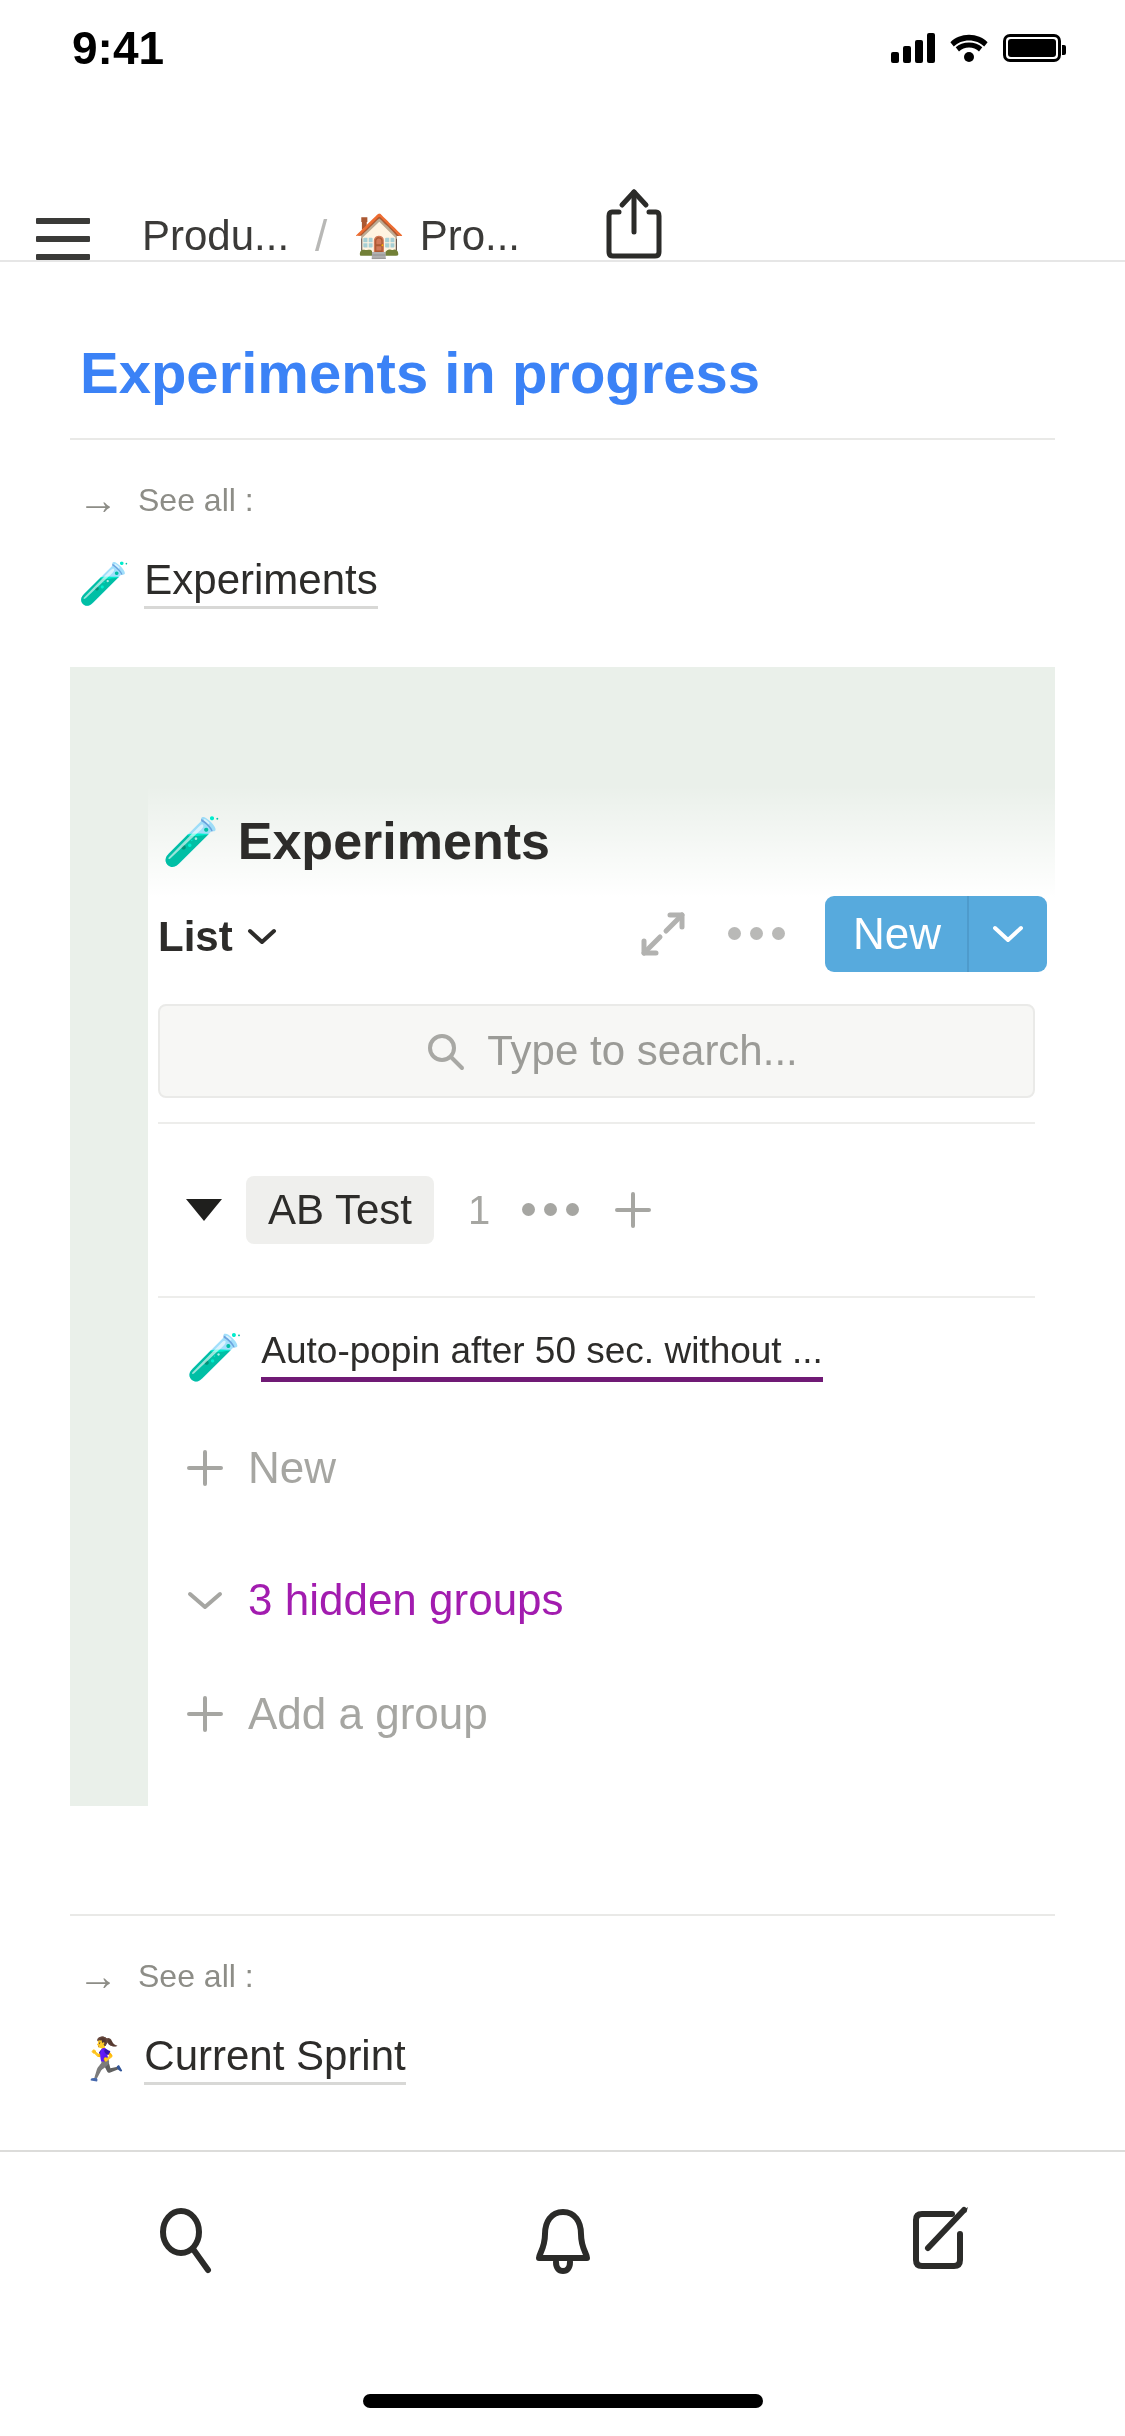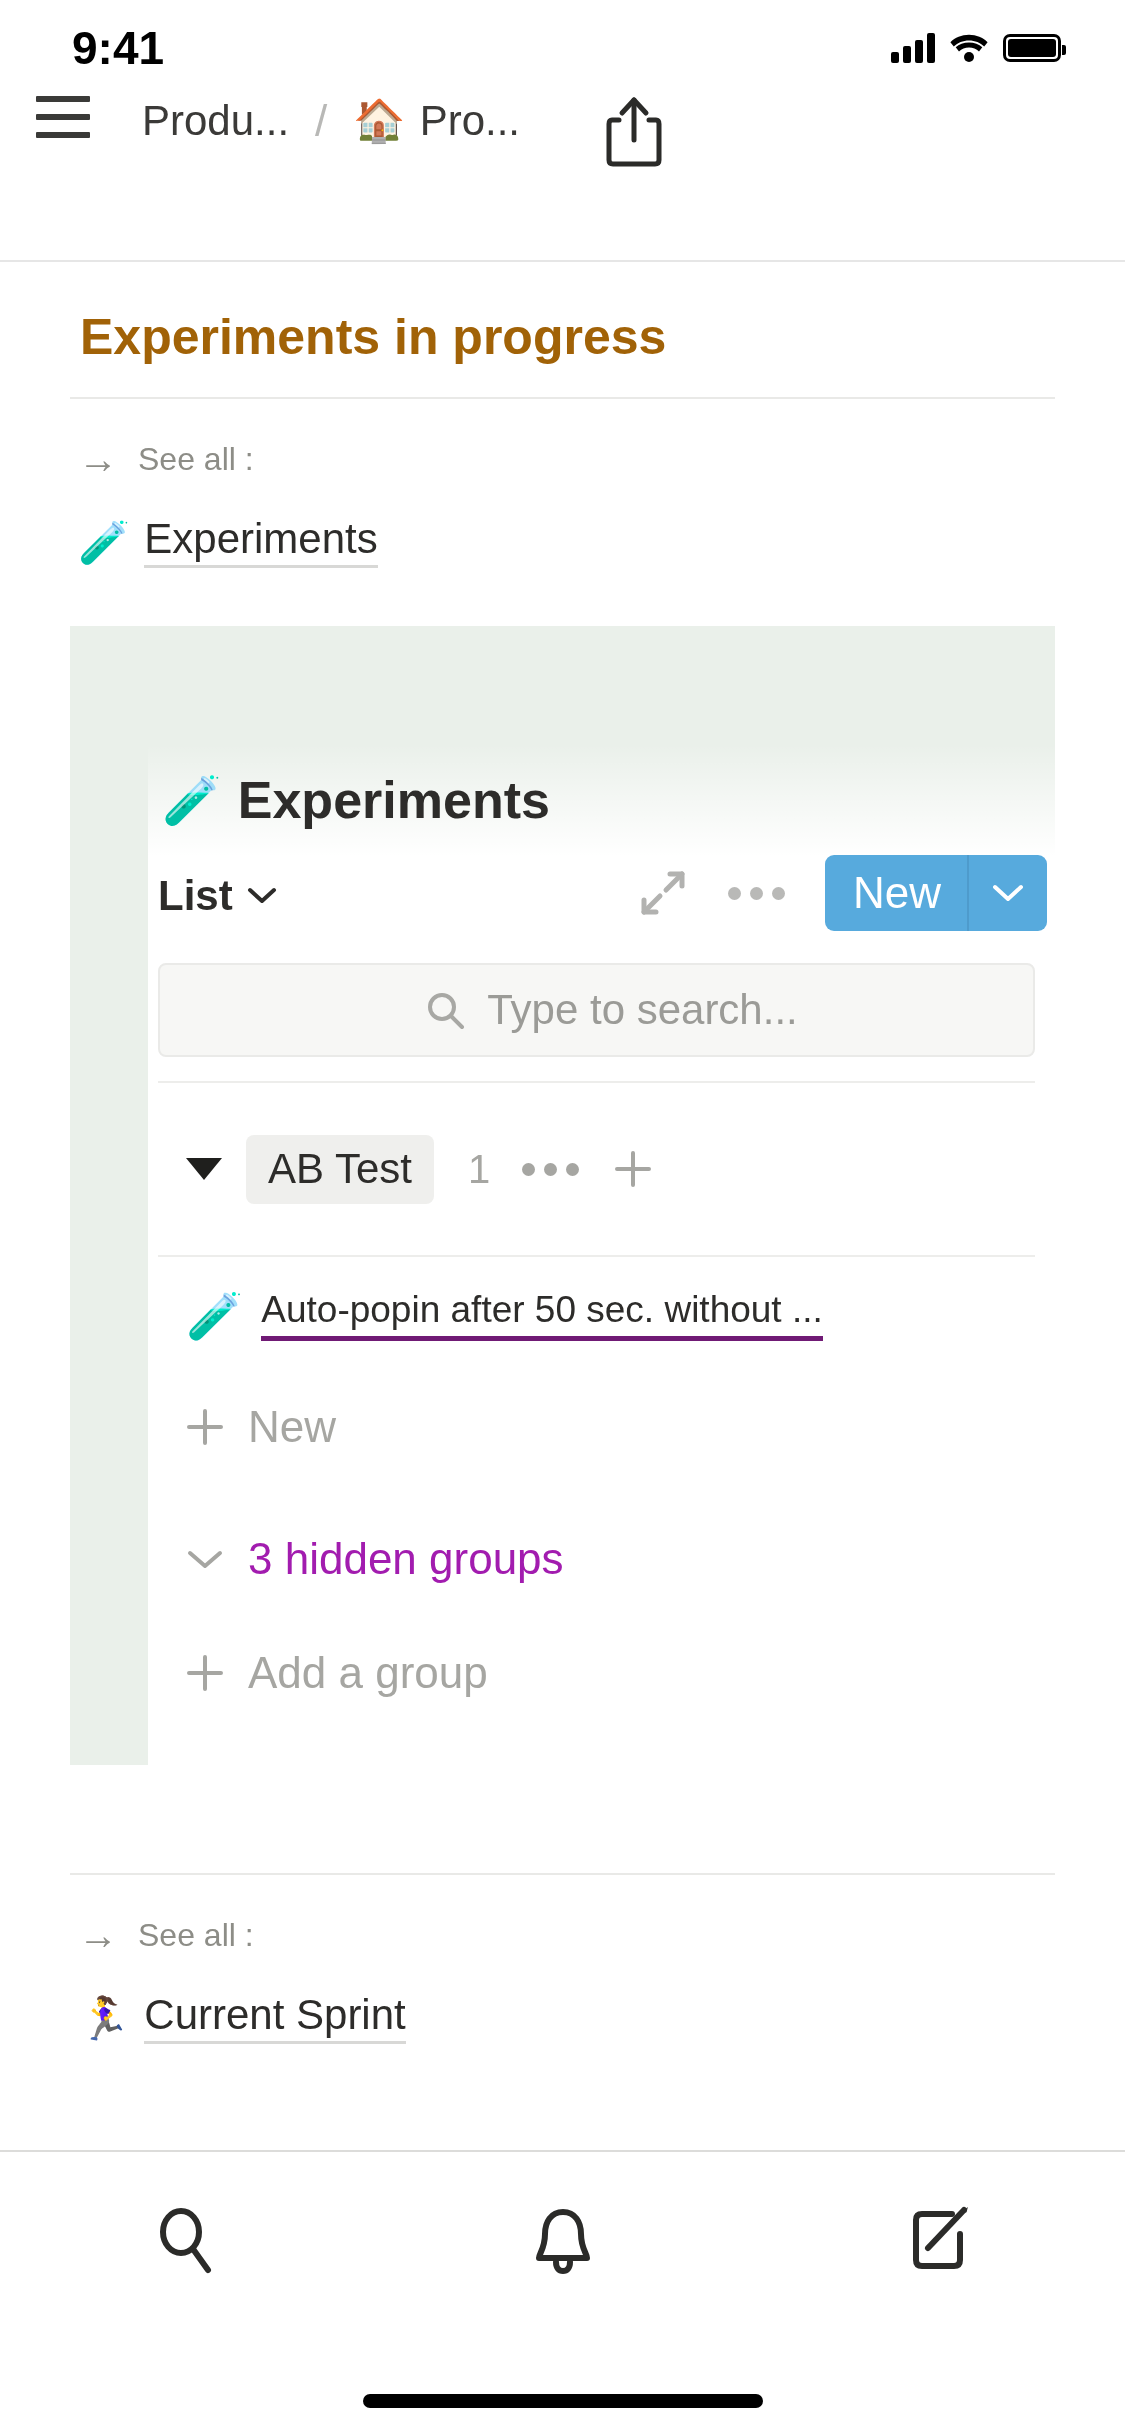--- a/index.html
+++ b/index.html
@@ -36,21 +36,21 @@
   }
   .battery::after {
     content:""; position:absolute; right:-8px; top: 8px; width: 4px; height: 10px;
     background:#000; border-radius: 0 2px 2px 0;
   }
   .battery i { display:block; width:100%; height:100%; background:#000; border-radius: 3px; }
 
   
   .navbar {
     position: absolute; top: 96px; left: 0; width: 1125px; height: 166px;
-    display: flex; align-items: flex-start;
+    display: flex; align-items: flex-end;
     border-bottom: 2px solid #e6e6e6;
     background: #fff;
   }
   .hamburger {
     margin-left: 36px; width: 54px; height: 42px;
     display: flex; flex-direction: column; justify-content: space-between;
   }
   .hamburger span { display:block; height: 6px; background: #3a3a38; border-radius: 1px; }
   .crumbs { display: flex; align-items: center; margin-left: 52px; gap: 0; }
   .crumb {
@@ -62,22 +62,22 @@
   .crumb-emoji { font-size: 42px; margin-right: 14px; }
   .share-btn { margin-left: 86px; width: 56px; height: 72px; display:block; }
 
   
   .content {
     position: absolute; top: 262px; left: 0; width: 1125px; height: 1888px;
     overflow: hidden; background: #fff;
   }
 
   .section-title {
-    font-size: 50px; font-weight: 700; color: #a16207;
-    padding: 0 0 0 80px; margin-top: 45px; line-height: 1.2;
+    font-size: 58px; font-weight: 700; color: #3b82f6;
+    padding: 0 0 0 80px; margin-top: 76px; line-height: 1.2;
   }
   .section-rule {
     height: 2px; background: #e9e9e7; margin: 30px 70px 0 70px;
   }
 
   .seeall {
     display: flex; align-items: center; gap: 20px;
     padding-left: 78px; margin-top: 40px;
   }
   .seeall .arrow { font-size: 40px; color: #8d8d87; line-height:1; }

